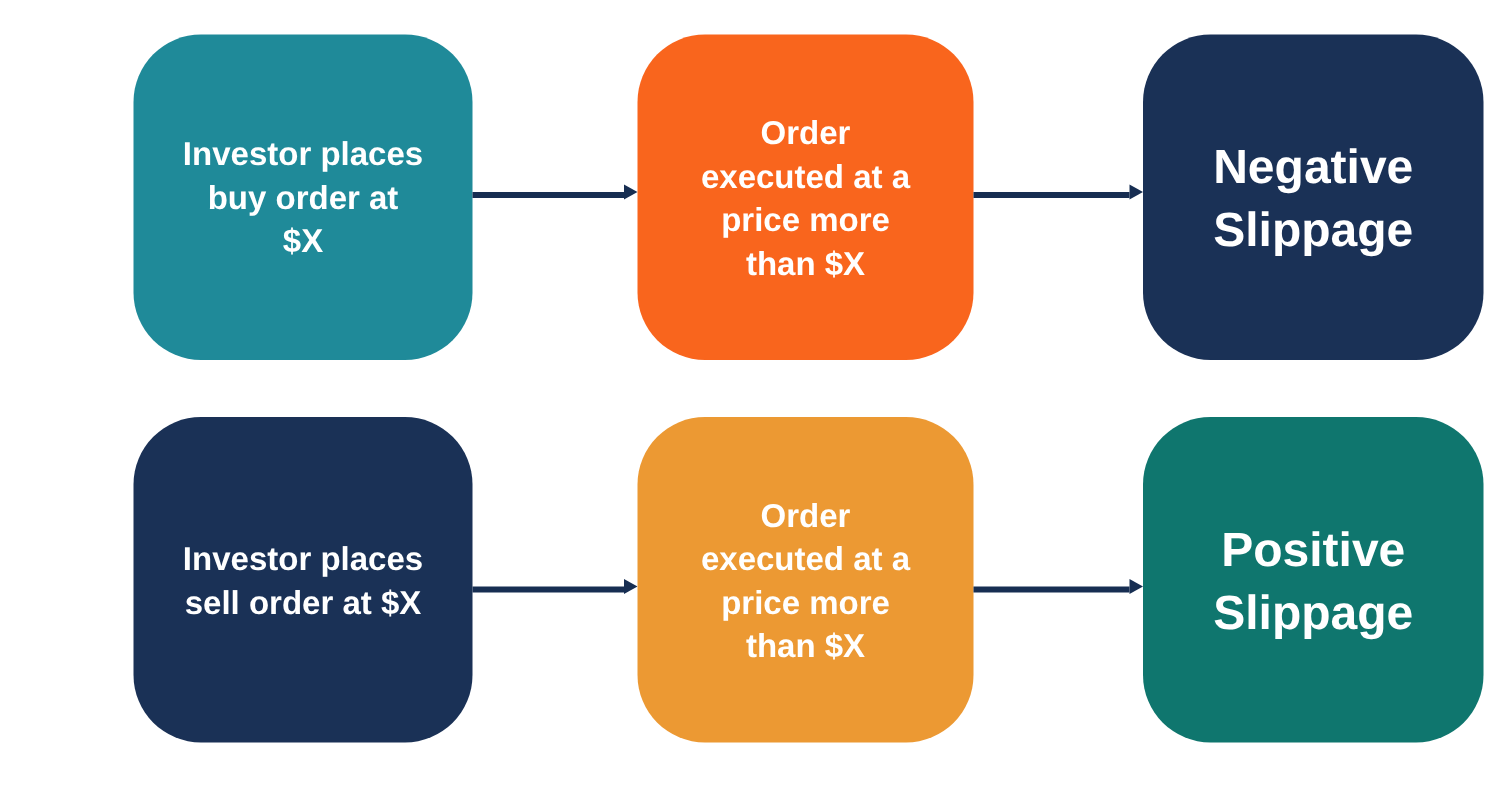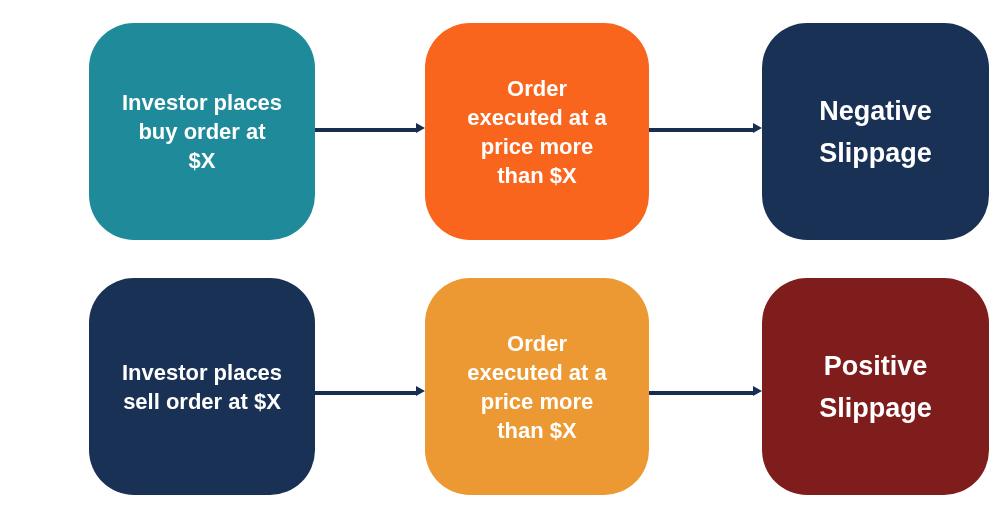--- a/index.html
+++ b/index.html
@@ -26,21 +26,21 @@
     border-radius: 45px;
     display: flex;
     align-items: center;
     justify-content: center;
     text-align: center;
     color: var(--node-text-color);
     font-weight: 700;
     white-space: pre-line;
   }
   .small { font-size: 22px; line-height: 29px; }
-  .large { font-size: 27px; line-height: 42px; }
+  .large { font-size: 32px; line-height: 42px; }
   .c1 { left: 57px;  width: 226px; }
   .c2 { left: 393px; width: 224px; text-align: center; }
   .c3 { left: 730px; width: 227px; }
   .r1 { top: 23px; }
   .r2 { top: 278px; }
   .arrow {
     position: absolute;
     height: 4px;
     background: var(--arrow-color);
   }
@@ -86,16 +86,16 @@
 
   <div class="arrow a3"></div>
 
   <div class="node small r2 c2" style="background-color: rgb(236, 153, 51);">Order
 executed at a
 price more
 than $X</div>
 
   <div class="arrow a4"></div>
 
-  <div class="node large r2 c3" style="background-color: #7f1d1d;">Positive
+  <div class="node large r2 c3" style="background-color: #0f766e;">Positive
 Slippage</div>
 
 </div>
 
 </body></html>

